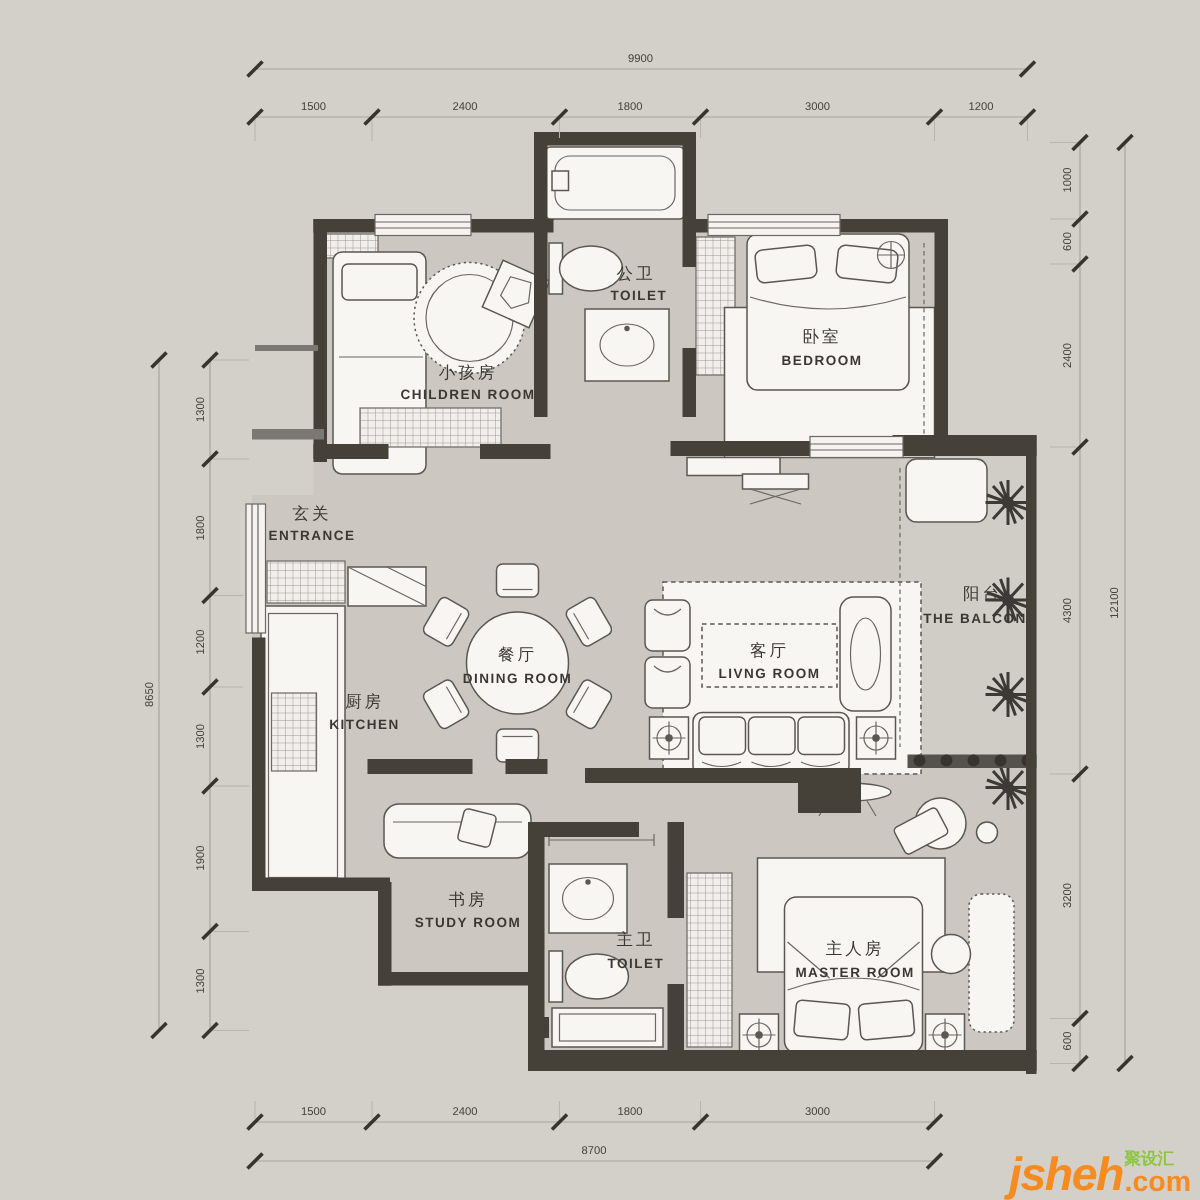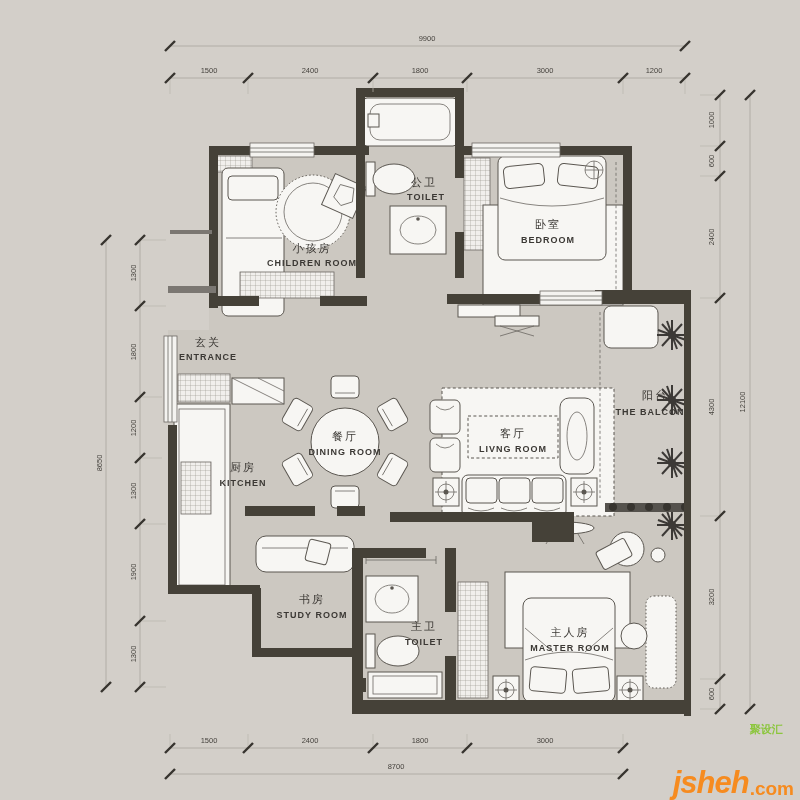--- a/index.html
+++ b/index.html
@@ -14,21 +14,21 @@
   .furn{fill:#f7f6f3;stroke:#5b5751;stroke-width:1;}
   .thin{fill:none;stroke:#6b6762;stroke-width:0.8;}
   .dash{stroke-dasharray:3 2.4;}
   .dot{stroke-dasharray:1.5 2.2;}
   .wall{fill:#454138;stroke:none;}
   .wall2{fill:#7b7772;stroke:none;}
   .win{fill:#f4f3f0;stroke:#6b6762;stroke-width:0.8;}
   .tick{stroke:#37342f;stroke-width:2.4;}
   .watermark{position:absolute;right:6px;bottom:2px;display:flex;align-items:flex-end;line-height:1;}
   .wm-brand{font-size:31px;font-weight:bold;color:#f68b1f;letter-spacing:-1px;font-style:italic;}
-  .wm-col{display:flex;flex-direction:column;margin-left:1px;gap:44px;}
+  .wm-col{display:flex;flex-direction:column;margin-left:1px;}
   .wm-cn{font-size:11px;font-weight:bold;color:#8cc63e;letter-spacing:0;}
   .wm-com{font-size:19px;font-weight:bold;color:#f68b1f;}
 </style>
 </head>
 <body>
 
 <div class="stage">
 <svg viewBox="0 0 800 800" width="800" height="800">
   <defs>
     <pattern id="grid" width="5" height="5" patternUnits="userSpaceOnUse">

